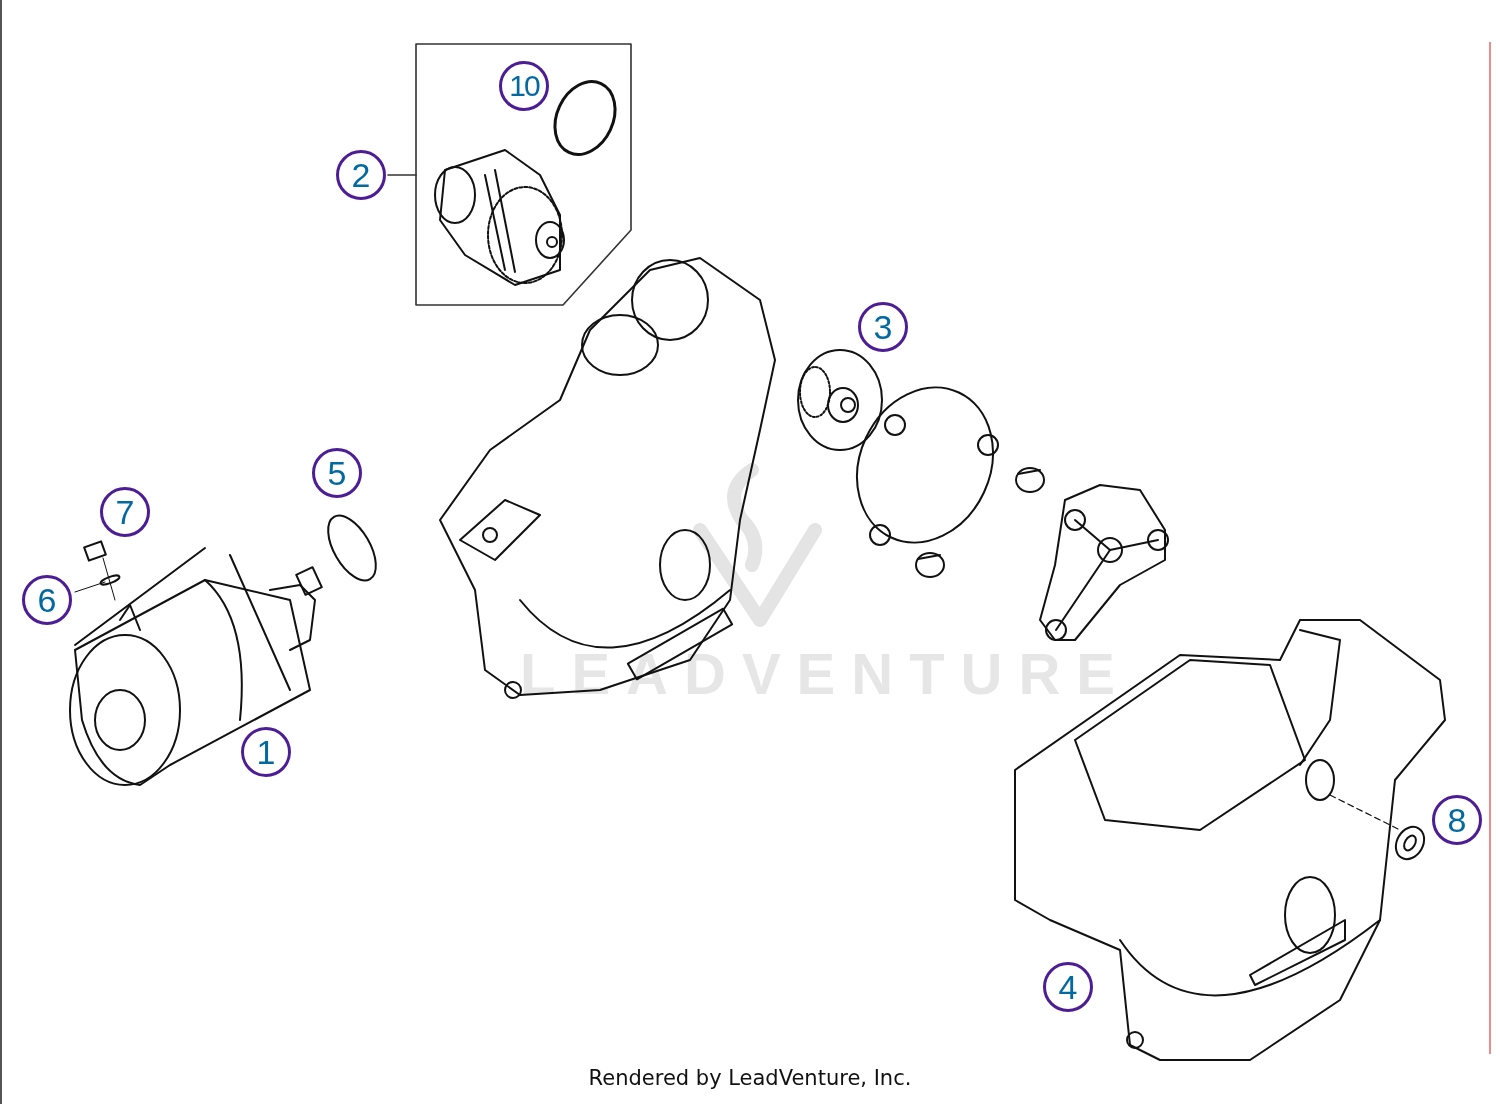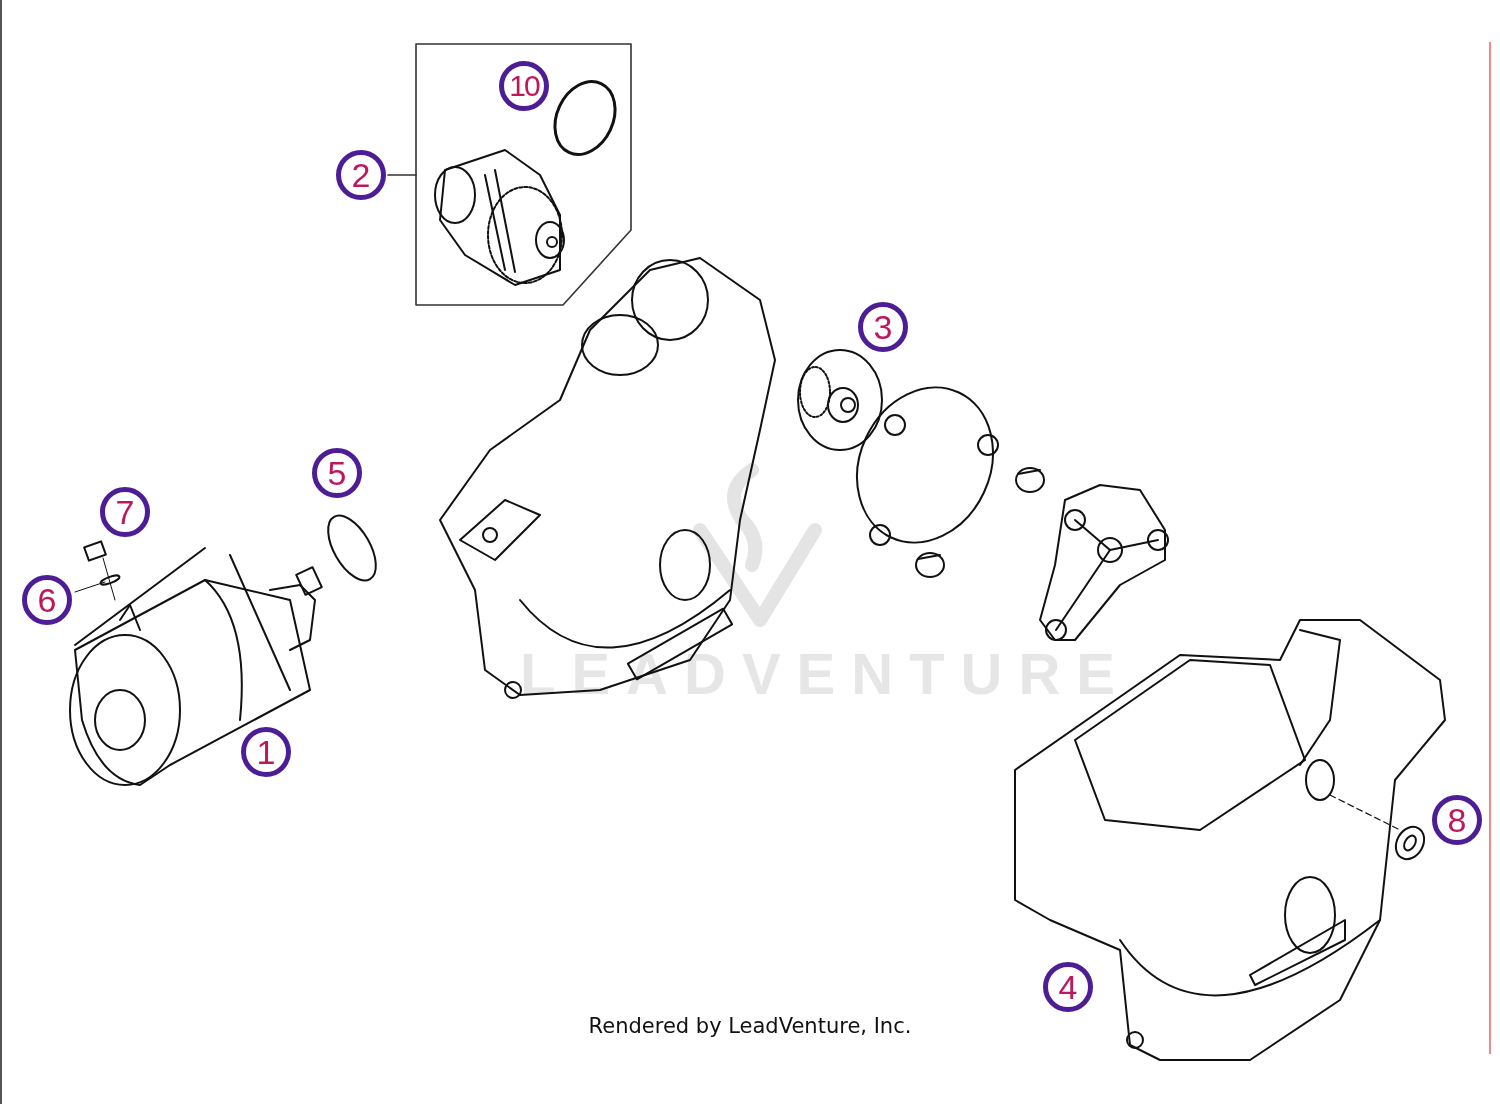--- a/index.html
+++ b/index.html
@@ -1,23 +1,23 @@
 <!DOCTYPE html>
 <html><head>
 <meta charset="utf-8">
 <style>
   html, body { margin:0; padding:0; background:#ffffff; }
   body { width:1500px; height:1104px; position:relative; overflow:hidden; font-family:"Liberation Sans", sans-serif; }
   .left-border { position:absolute; left:0; top:0; width:2px; height:1104px; background:#555; }
   .right-guide { position:absolute; left:1489px; top:42px; width:2px; height:1012px; background:#f08a8a; }
-  .callout { position:absolute; width:50px; height:50px; border:5px solid #4c1d95; border-radius:50%; box-sizing:border-box;
+  .callout { position:absolute; width:50px; height:50px; border:3px solid #4c1d95; border-radius:50%; box-sizing:border-box;
              display:flex; align-items:center; justify-content:center; font-family:"Liberation Sans", sans-serif;
-             font-size:34px; color:#be185d; background:transparent; cursor:pointer; }
+             font-size:34px; color:#0369a1; background:transparent; cursor:pointer; }
   .callout.two-digit { font-size:30px; letter-spacing:-2px; }
-  .footer { position:absolute; left:0; width:1500px; top:1014px; text-align:center; font-family:"DejaVu Sans", sans-serif; font-size:21px; color:#111; }
+  .footer { position:absolute; left:0; width:1500px; top:1066px; text-align:center; font-family:"DejaVu Sans", sans-serif; font-size:21px; color:#111; }
   .watermark-text { position:absolute; left:520px; top:640px; font-family:Liberation Sans, sans-serif; font-weight:bold; font-size:58px;
                     letter-spacing:16px; color:#e6e6e6; }
   svg.diagram { position:absolute; left:0; top:0; }
   .part { cursor:pointer; }
 </style>
 </head>
 <body>
 
 <div class="left-border"></div>
 <div class="right-guide"></div>

